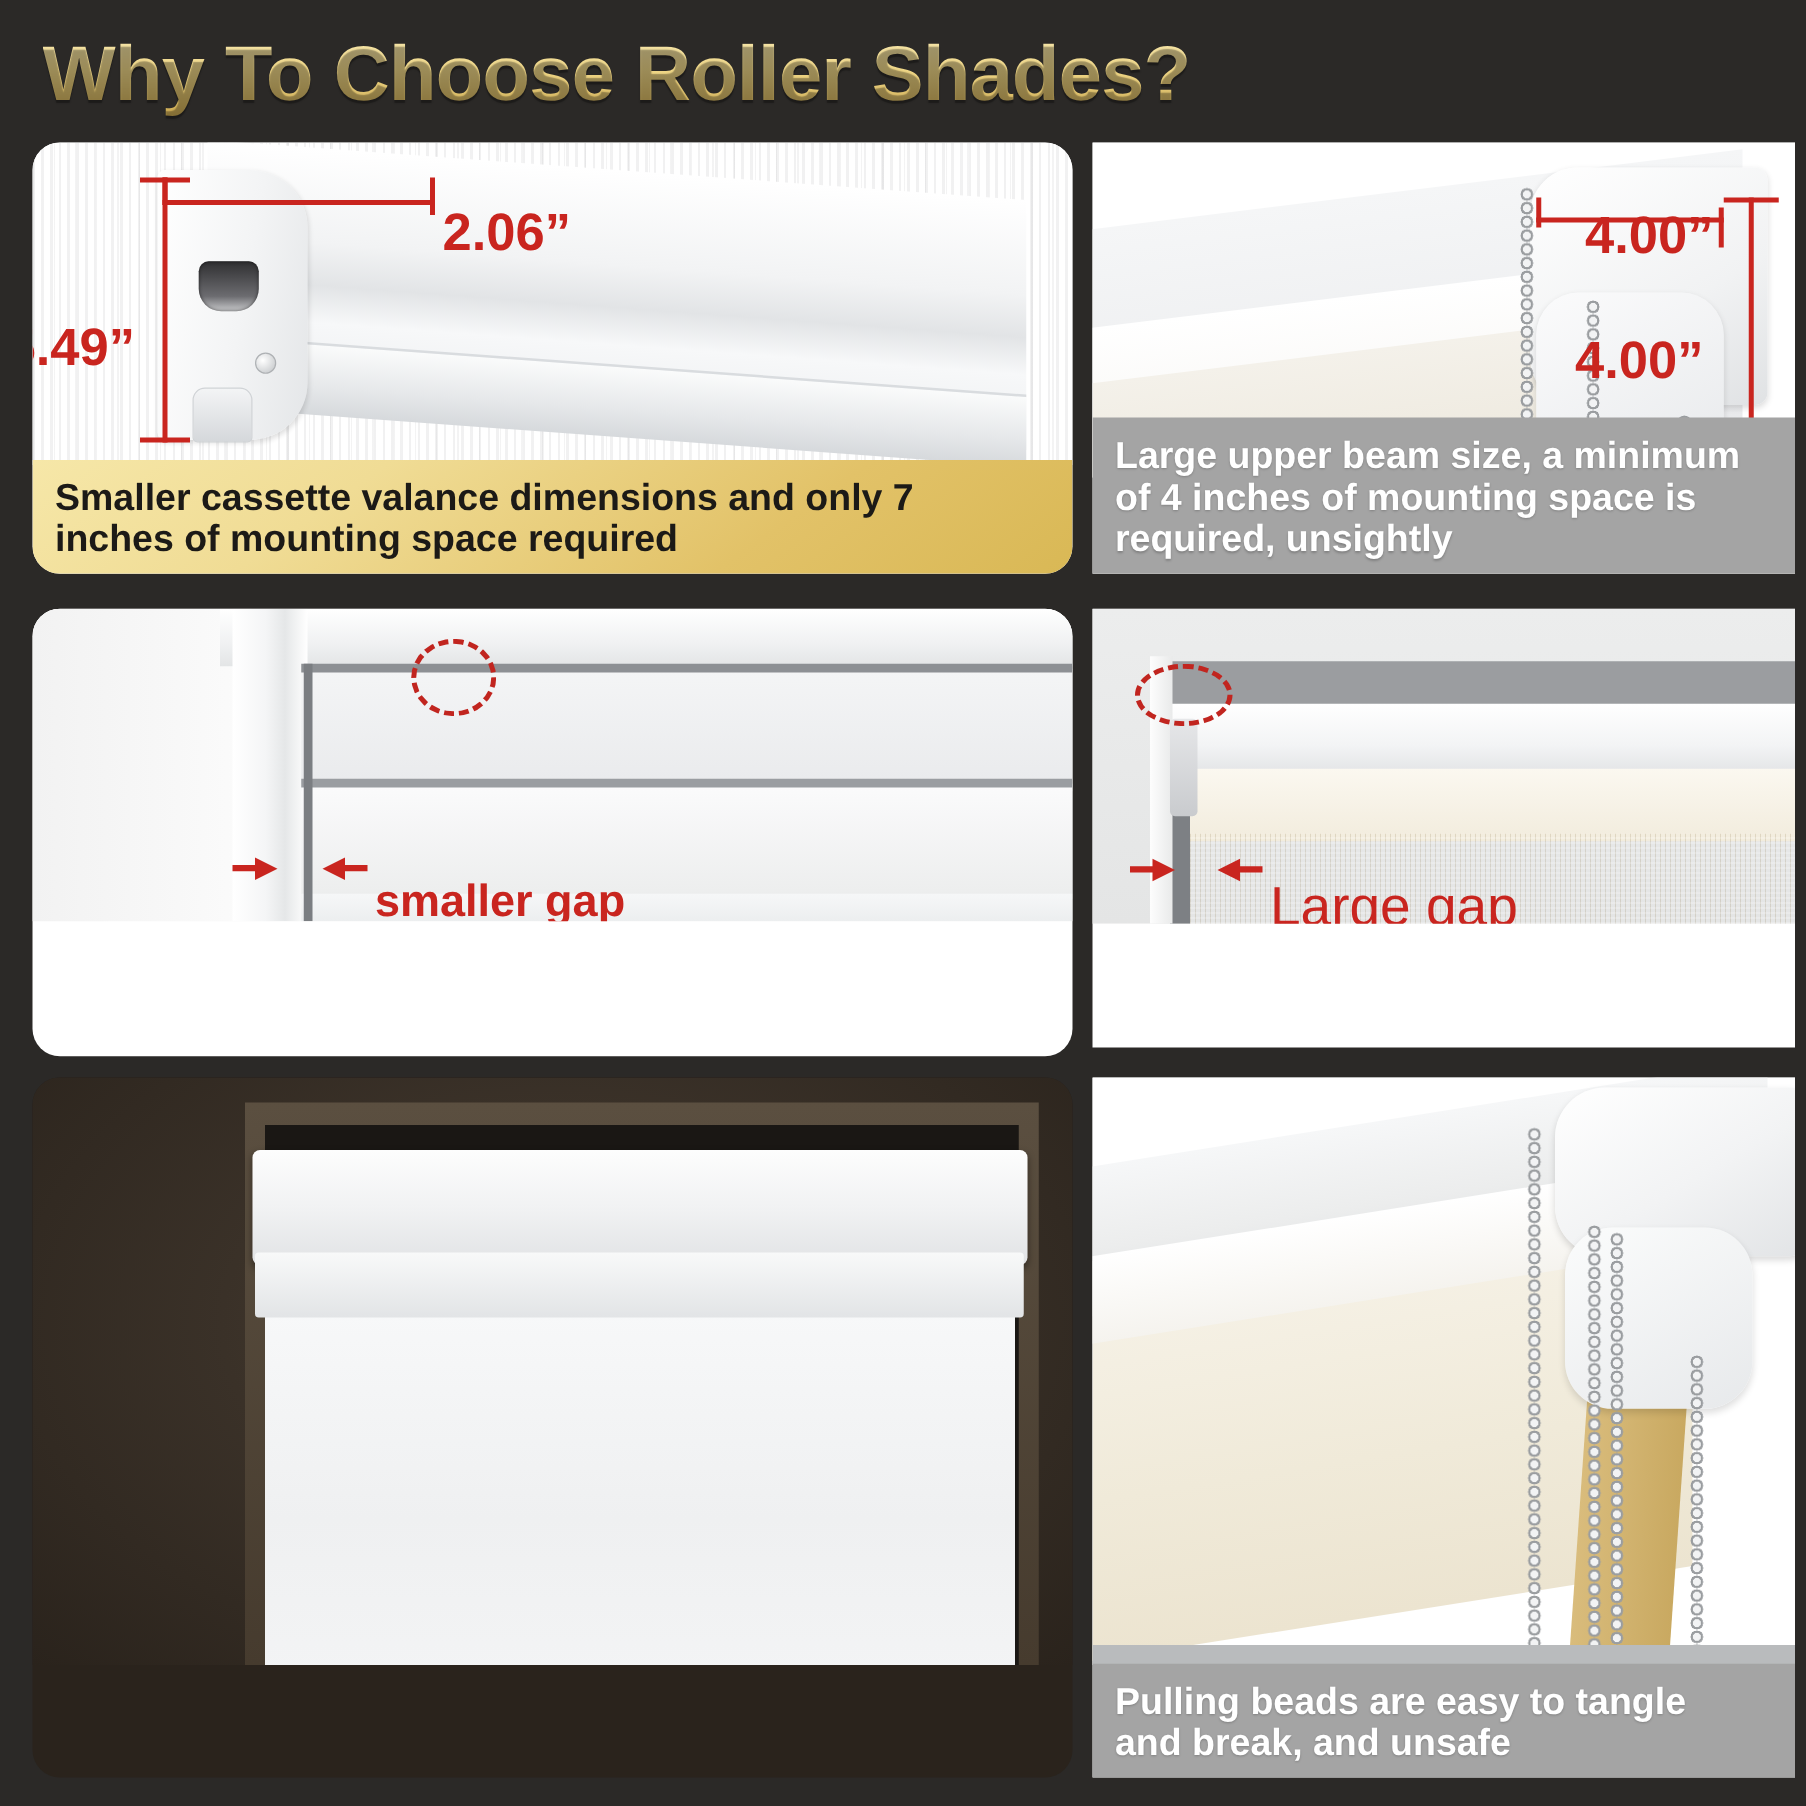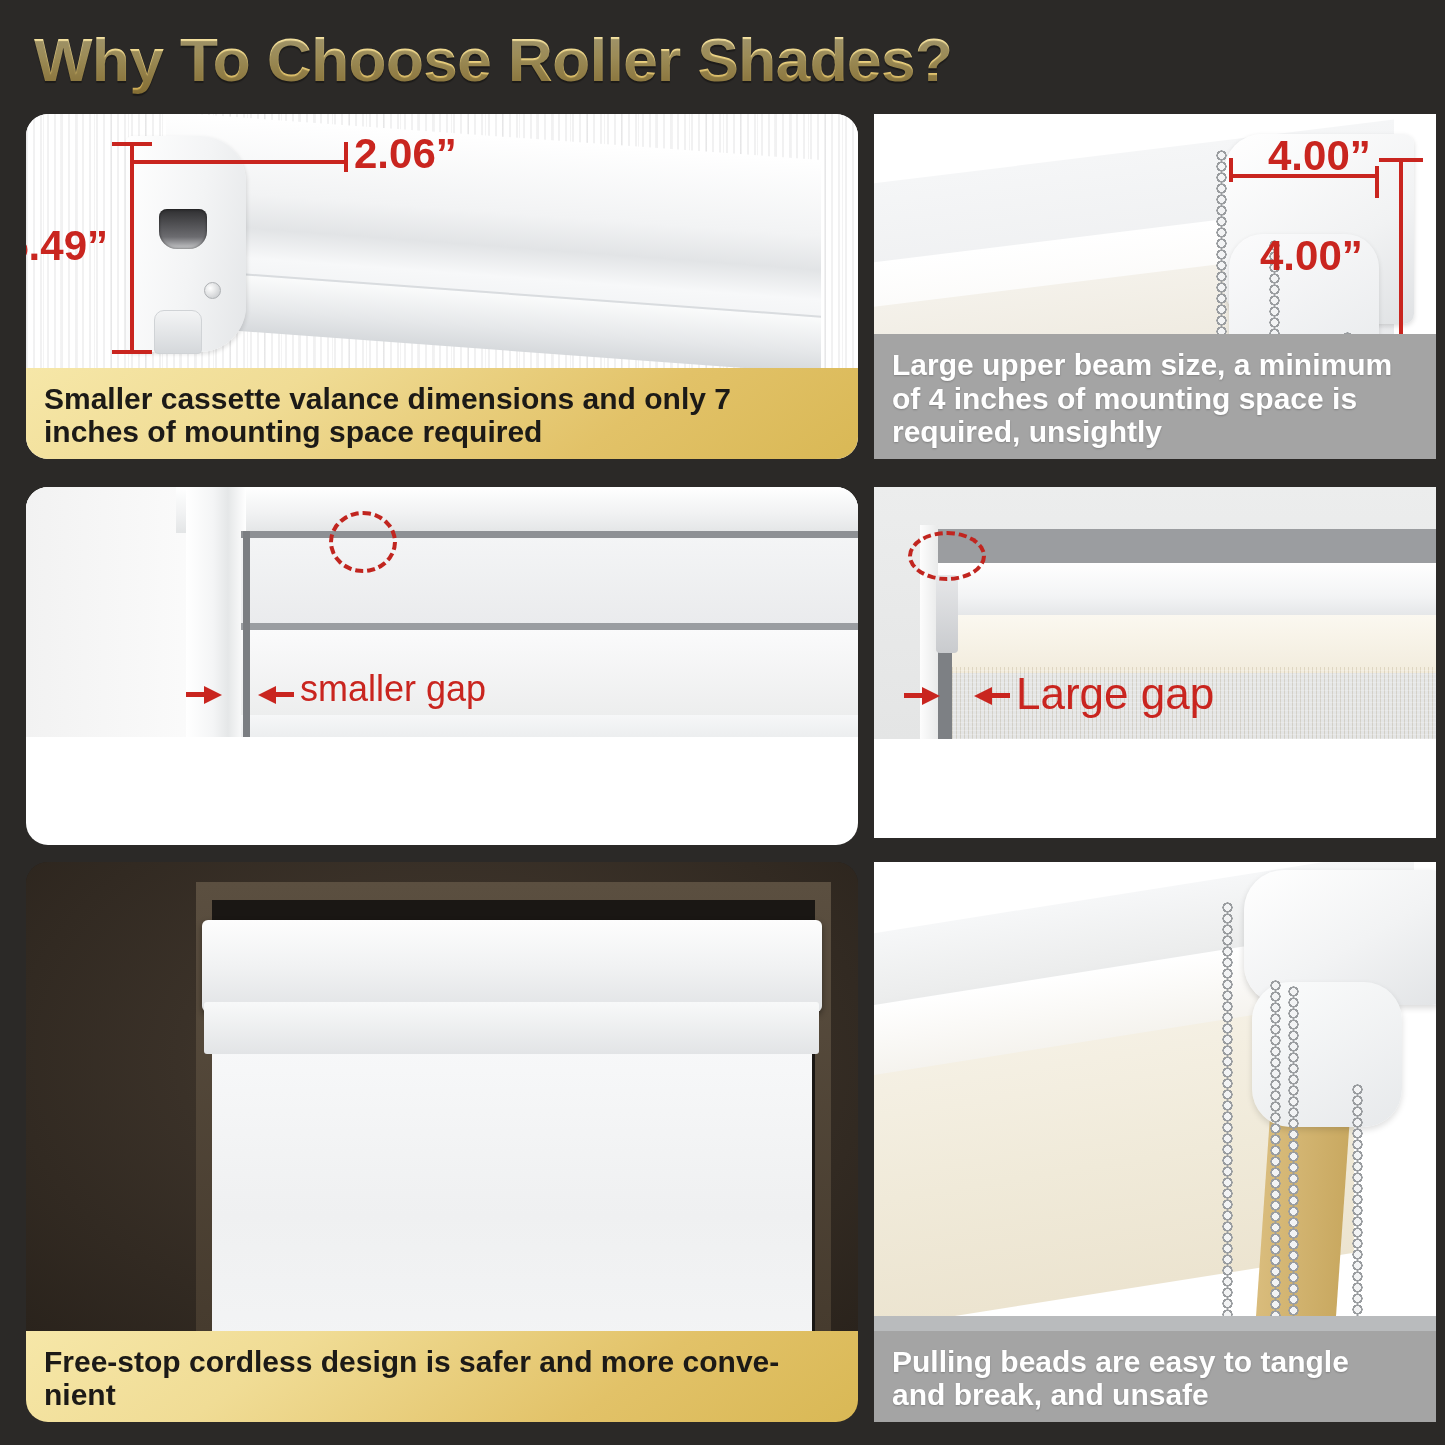--- a/index.html
+++ b/index.html
@@ -65,20 +65,21 @@
       repeating-linear-gradient(90deg, rgba(90,90,95,0.07) 0 1px, rgba(255,255,255,0) 1px 17px);
   }
 
   
   .ann {
     position:absolute;
     color:#c9251f;
     font-weight:bold;
     white-space:nowrap;
     font-family:"Liberation Sans", sans-serif;
+    margin-top:32px;
   }
   .dimline { position:absolute; background:#c9251f; }
   .dashcircle {
     position:absolute;
     border:4px dashed #c1251f;
     border-radius:50%;
   }
   .arrowL, .arrowR {
     position:absolute;
     width:0;height:0;
@@ -290,21 +291,21 @@
     <div class="railB"></div>
     <div class="sh3 woodgrain"></div>
     <div class="gapline"></div>
 
     <div class="dashcircle" style="left:303px; top:24px; width:68px; height:62px;"></div>
 
     <div class="arrowR" style="left:178px; top:199px;"></div>
     <div class="dimline" style="left:160px; top:205px; width:20px; height:5px;"></div>
     <div class="arrowL" style="left:232px; top:199px;"></div>
     <div class="dimline" style="left:250px; top:205px; width:18px; height:5px;"></div>
-    <div class="ann" style="left:274px; top:181px; font-size:36px; font-weight:normal;">smaller gap</div>
+    <div class="ann" style="left:274px; top:181px; font-size:36px; font-weight:bold;">smaller gap</div>
   </div>
 </div>
 
 <div class="panel right" id="p4" style="left:874px; top:487px; width:562px; height:351px; background:#fff;">
   <div class="photo" style="height:252px;">
     <div class="gwall"></div>
     <div class="grayband"></div>
     <div class="whiteRoll"></div>
     <div class="creamRoll"></div>
     <div class="tanFab"></div>
@@ -332,24 +333,20 @@
       <div class="tree" style="left:185px; width:130px; height:120px;"></div>
       <div class="tree" style="left:300px; width:230px; height:165px;"></div>
     </div>
     <div class="sidePanelL"></div>
     <div class="sidePanelR"></div>
 
     <div class="shade5 woodgrain"></div>
 
     <div class="valance5 woodgrain"></div>
     <div class="valanceLip5 woodgrain"></div>
-  </div>
-  <div class="cap gold" style="font-size:30px;">
-    <div>Free-stop cordless design is safer and more conve-</div>
-    <div>nient</div>
   </div>
 </div>
 
 <div class="panel right" id="p6" style="left:874px; top:862px; width:562px; height:560px; background:#fff;">
   <div class="photo" style="height:470px;">
     <div class="bgw"></div>
     <div class="bodyFab linen"></div>
     <div class="tanStrip"></div>
     <div class="topRoll linen"></div>
     <div class="topRoll2 linen"></div>

